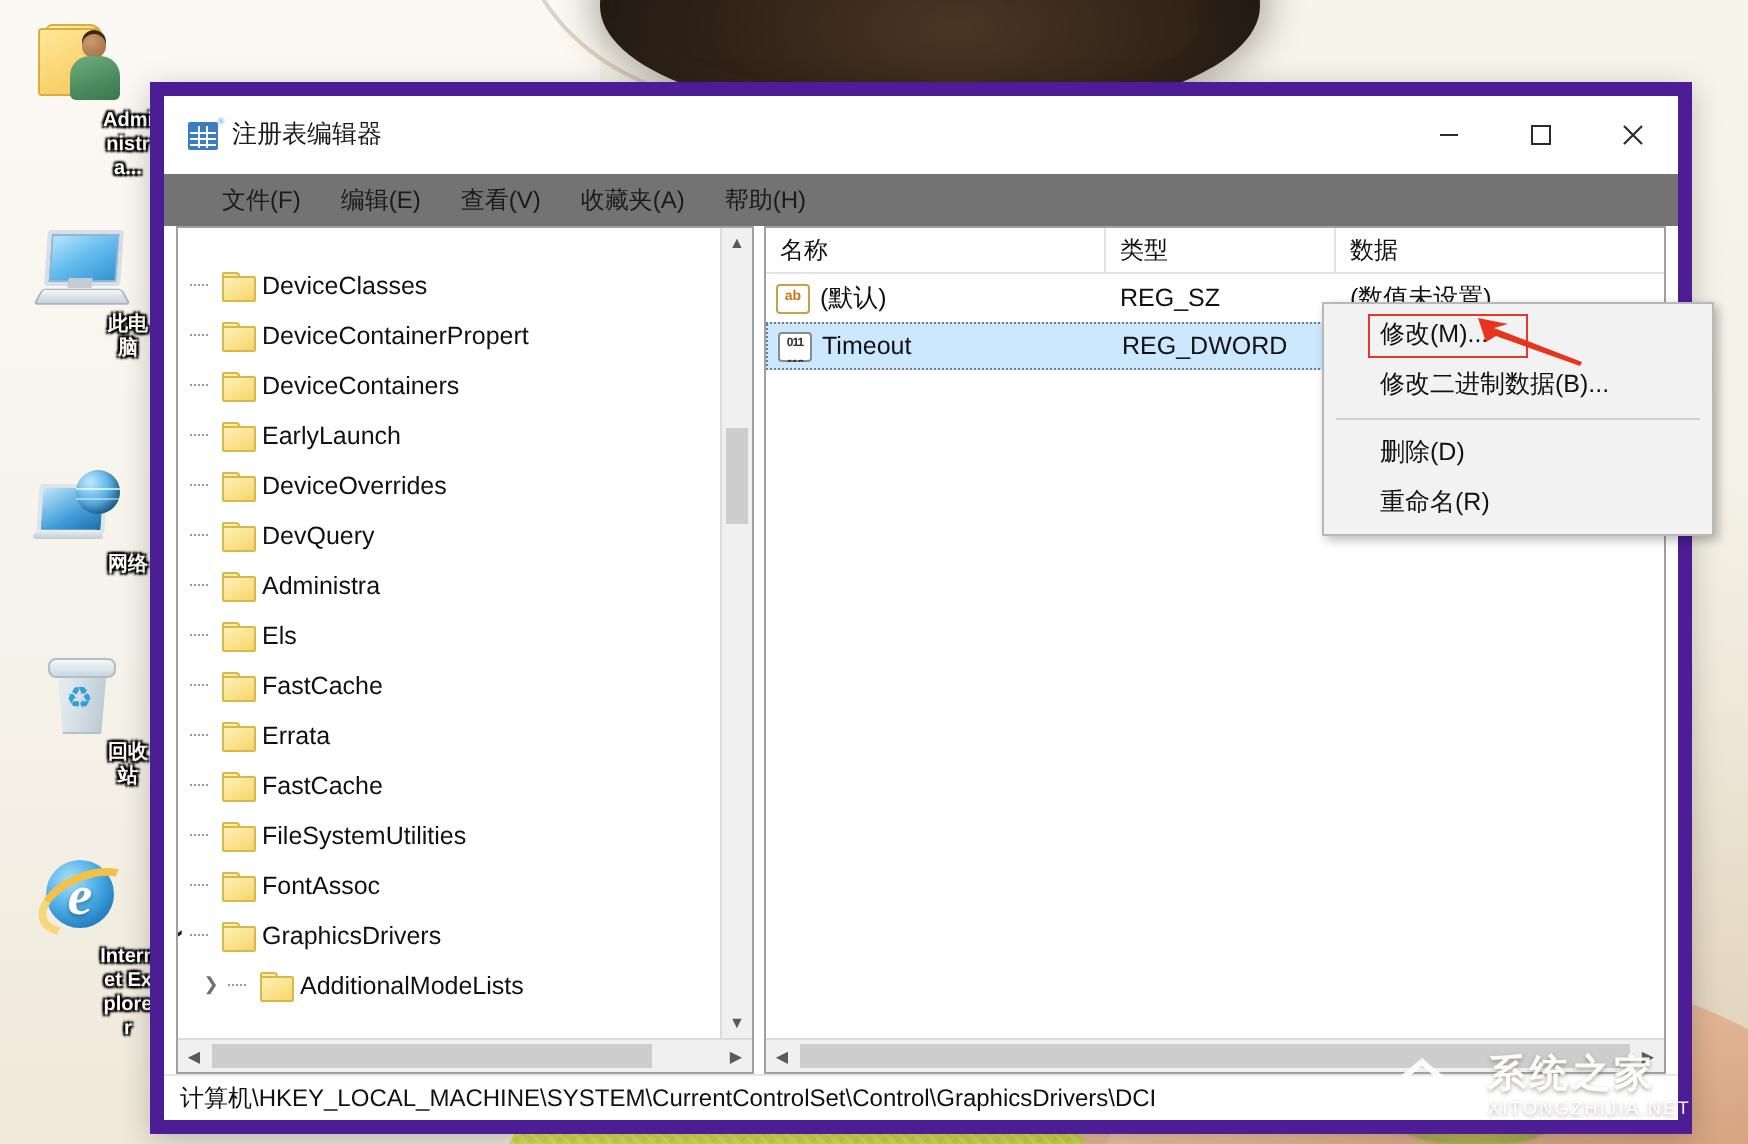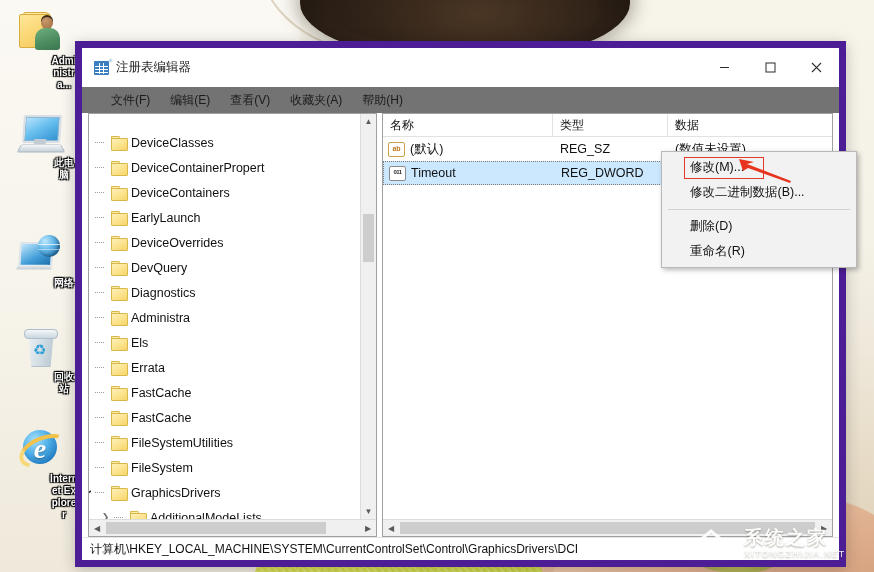--- a/index.html
+++ b/index.html
@@ -378,31 +378,20 @@
               </div>
               <div class="folder">
                 <div class="t"></div>
                 <div class="b"></div>
               </div>
               <div class="tlabel">DevQuery</div>
             </div>
             <div class="trow">
               <div class="lines" style="width: 76px;">
                 <div class="elbow" style="left: 60px;"></div>
-                <div class="chev" style="left: 46px;">❯</div>
-              </div>
-              <div class="folder">
-                <div class="t"></div>
-                <div class="b"></div>
-              </div>
-              <div class="tlabel">Diagnostics</div>
-            </div>
-            <div class="trow">
-              <div class="lines" style="width: 76px;">
-                <div class="elbow" style="left: 60px;"></div>
               </div>
               <div class="folder">
                 <div class="t"></div>
                 <div class="b"></div>
               </div>
               <div class="tlabel">Administra</div>
             </div>
             <div class="trow">
               <div class="lines" style="width: 76px;">
                 <div class="elbow" style="left: 60px;"></div>
@@ -416,63 +405,63 @@
             </div>
             <div class="trow">
               <div class="lines" style="width: 76px;">
                 <div class="elbow" style="left: 60px;"></div>
                 <div class="chev" style="left: 46px;">❯</div>
               </div>
               <div class="folder">
                 <div class="t"></div>
                 <div class="b"></div>
               </div>
+              <div class="tlabel">FastCache</div>
+            </div>
+            <div class="trow">
+              <div class="lines" style="width: 76px;">
+                <div class="elbow" style="left: 60px;"></div>
+                <div class="chev" style="left: 46px;">❯</div>
+              </div>
+              <div class="folder">
+                <div class="t"></div>
+                <div class="b"></div>
+              </div>
               <div class="tlabel">Errata</div>
             </div>
             <div class="trow">
               <div class="lines" style="width: 76px;">
                 <div class="elbow" style="left: 60px;"></div>
-                <div class="chev" style="left: 46px;">❯</div>
               </div>
               <div class="folder">
                 <div class="t"></div>
                 <div class="b"></div>
               </div>
               <div class="tlabel">FastCache</div>
             </div>
             <div class="trow">
               <div class="lines" style="width: 76px;">
                 <div class="elbow" style="left: 60px;"></div>
               </div>
               <div class="folder">
                 <div class="t"></div>
                 <div class="b"></div>
               </div>
-              <div class="tlabel">FastCache</div>
-            </div>
-            <div class="trow">
-              <div class="lines" style="width: 76px;">
-                <div class="elbow" style="left: 60px;"></div>
-              </div>
-              <div class="folder">
-                <div class="t"></div>
-                <div class="b"></div>
-              </div>
               <div class="tlabel">FileSystemUtilities</div>
             </div>
             <div class="trow">
               <div class="lines" style="width: 76px;">
                 <div class="elbow" style="left: 60px;"></div>
                 <div class="chev" style="left: 46px;">❯</div>
               </div>
               <div class="folder">
                 <div class="t"></div>
                 <div class="b"></div>
               </div>
-              <div class="tlabel">FileSystem</div>
+              <div class="tlabel">FontAssoc</div>
             </div>
             <div class="trow">
               <div class="lines" style="width: 76px;">
                 <div class="elbow" style="left: 60px;"></div>
                 <div class="chev open" style="left: 46px; transform: rotate(90deg);">❯</div>
               </div>
               <div class="folder">
                 <div class="t"></div>
                 <div class="b"></div>
               </div>

